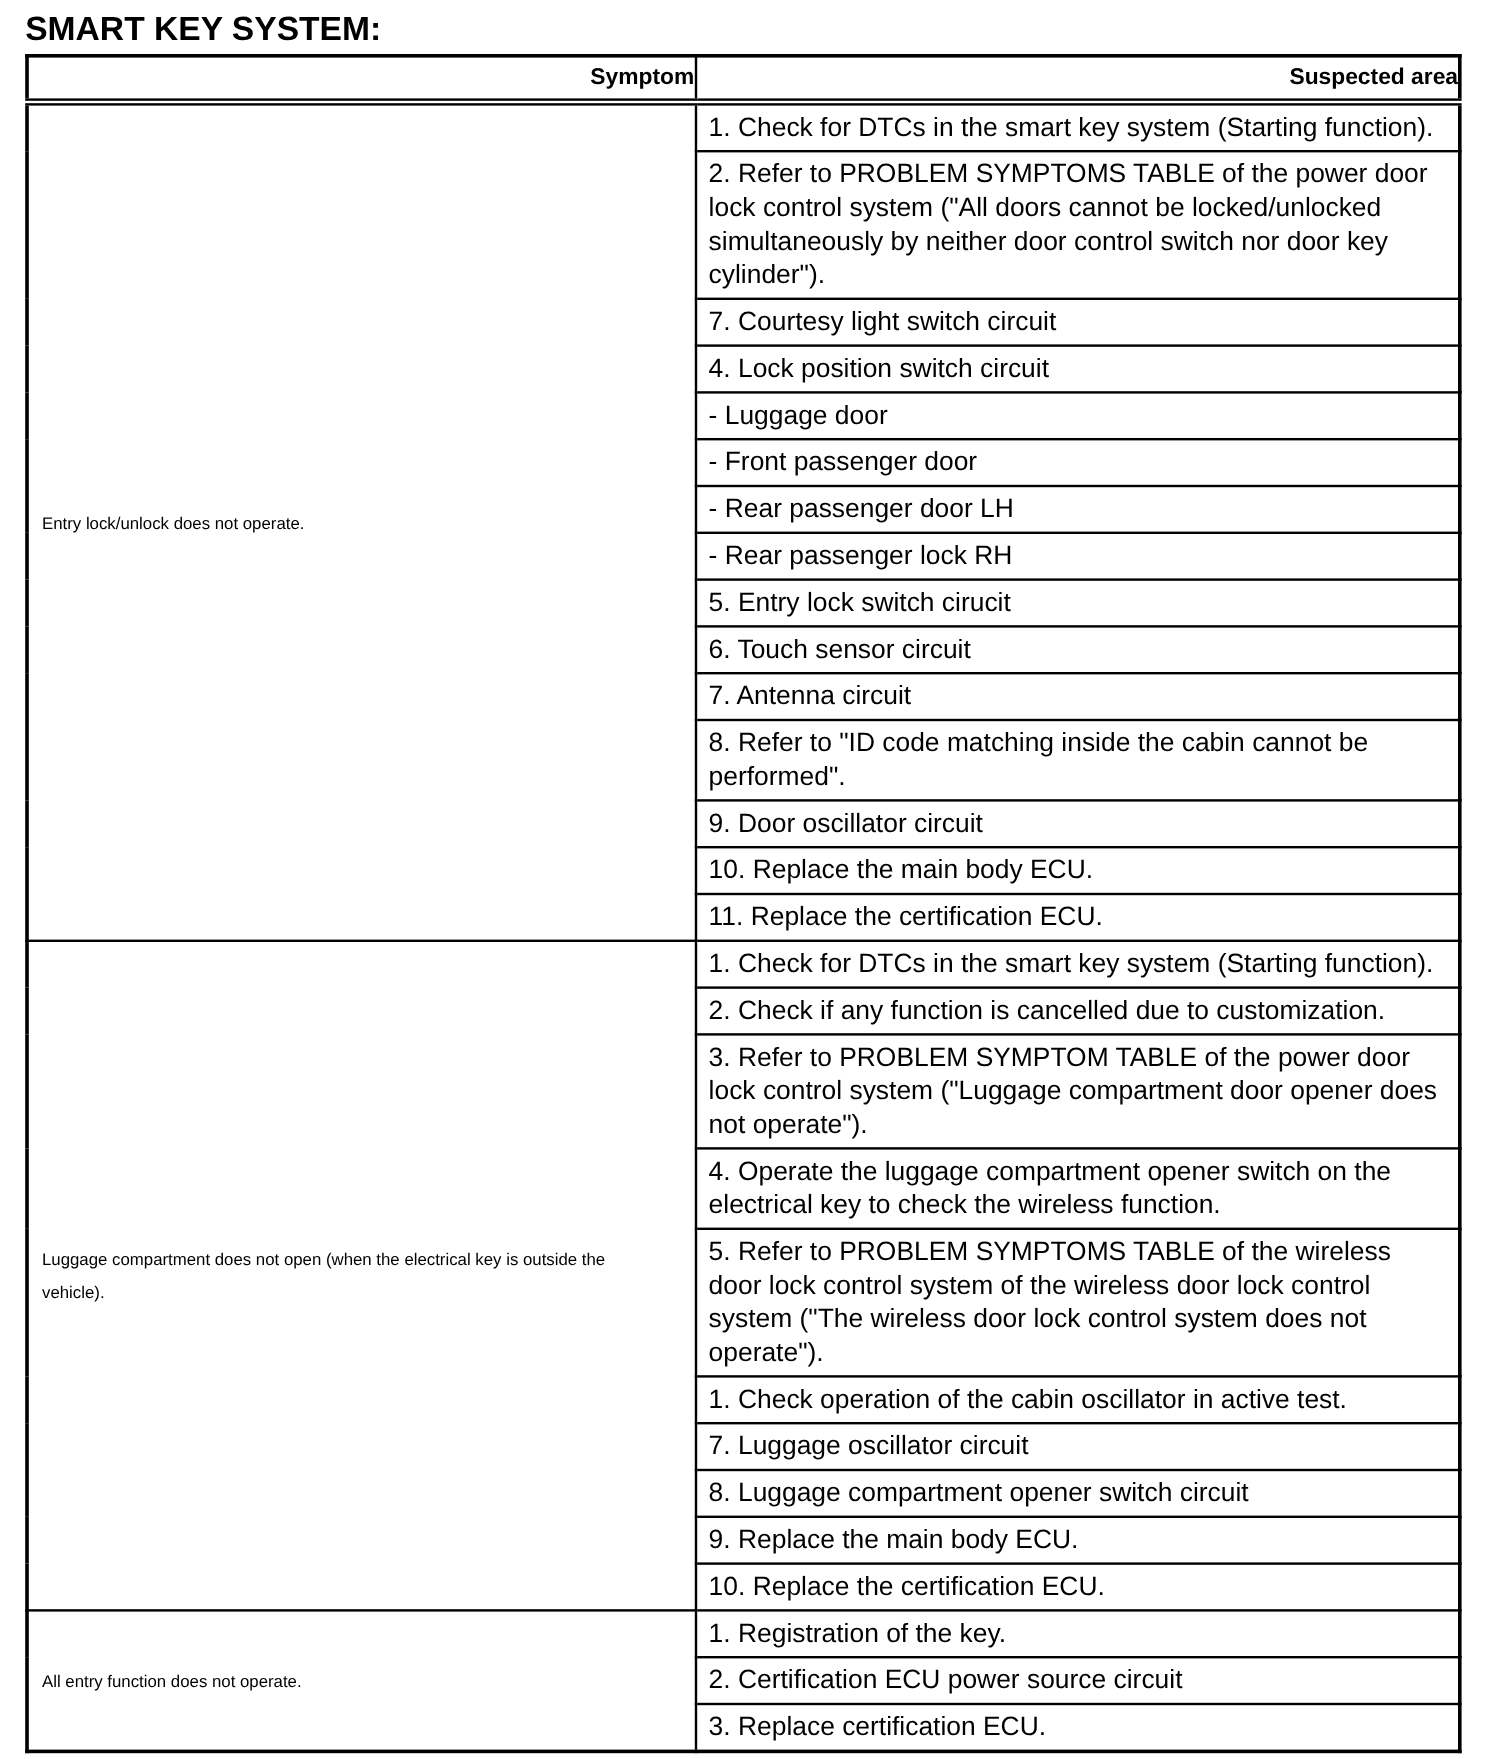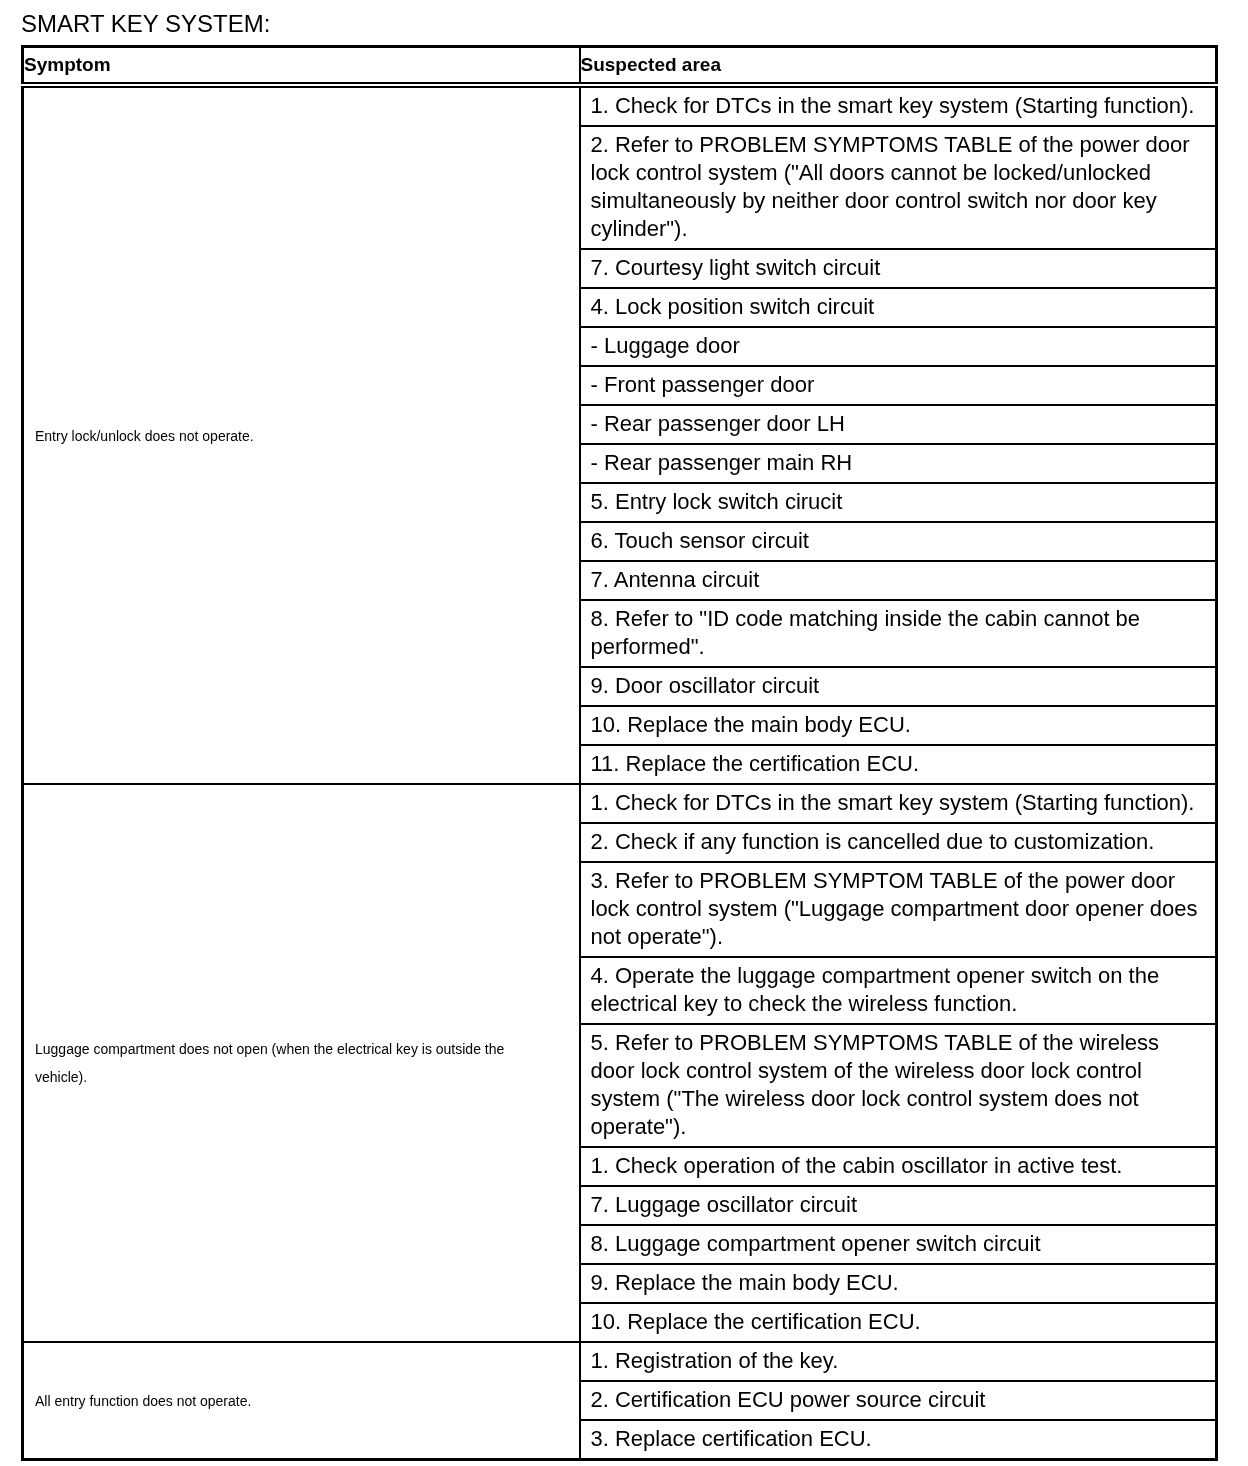--- a/index.html
+++ b/index.html
@@ -1,20 +1,20 @@
 <!DOCTYPE html>
 <html><head>
 <meta charset="utf-8">
 <style>
   html, body { margin: 0; padding: 0; background: #ffffff; }
   body { width: 1248px; height: 1466px; position: relative; overflow: hidden; font-family: "Liberation Sans", sans-serif; color: #000; }
-  .title { position: absolute; left: 21px; top: 6px; font-size: 24px; font-weight: normal; letter-spacing: 0px; line-height: 36px; }
+  .title { position: absolute; left: 21px; top: 6px; font-size: 28px; font-weight: bold; letter-spacing: 0px; line-height: 36px; }
   table.main { position: absolute; left: 21px; top: 45px; width: 1194px; border-collapse: collapse; border: 3px solid #000; table-layout: fixed; }
   table.main td, table.main th { border: 2px solid #000; padding: 0; }
-  th { font-size: 19px; font-weight: bold; height: 34px; text-align: left; border-bottom: 6px double #000 !important; }
+  th { font-size: 19px; font-weight: bold; height: 34px; text-align: right; border-bottom: 6px double #000 !important; }
   col.c1 { width: 557px; }
   col.c2 { width: 637px; }
   td.sym { vertical-align: middle; padding-left: 11px !important; padding-right: 60px !important; font-size: 14px; line-height: 28px; }
   td.area { font-size: 22px; line-height: 28px; padding: 4px 8px 5px 10px !important; }
 </style>
 </head>
 <body>
 
 <div class="title">SMART KEY SYSTEM:</div>
 
@@ -46,21 +46,21 @@
       <tr>
         <td class="area">- Luggage door</td>
       </tr>
       <tr>
         <td class="area">- Front passenger door</td>
       </tr>
       <tr>
         <td class="area">- Rear passenger door LH</td>
       </tr>
       <tr>
-        <td class="area">- Rear passenger main RH</td>
+        <td class="area">- Rear passenger lock RH</td>
       </tr>
       <tr>
         <td class="area">5. Entry lock switch cirucit</td>
       </tr>
       <tr>
         <td class="area">6. Touch sensor circuit</td>
       </tr>
       <tr>
         <td class="area">7. Antenna circuit</td>
       </tr>

